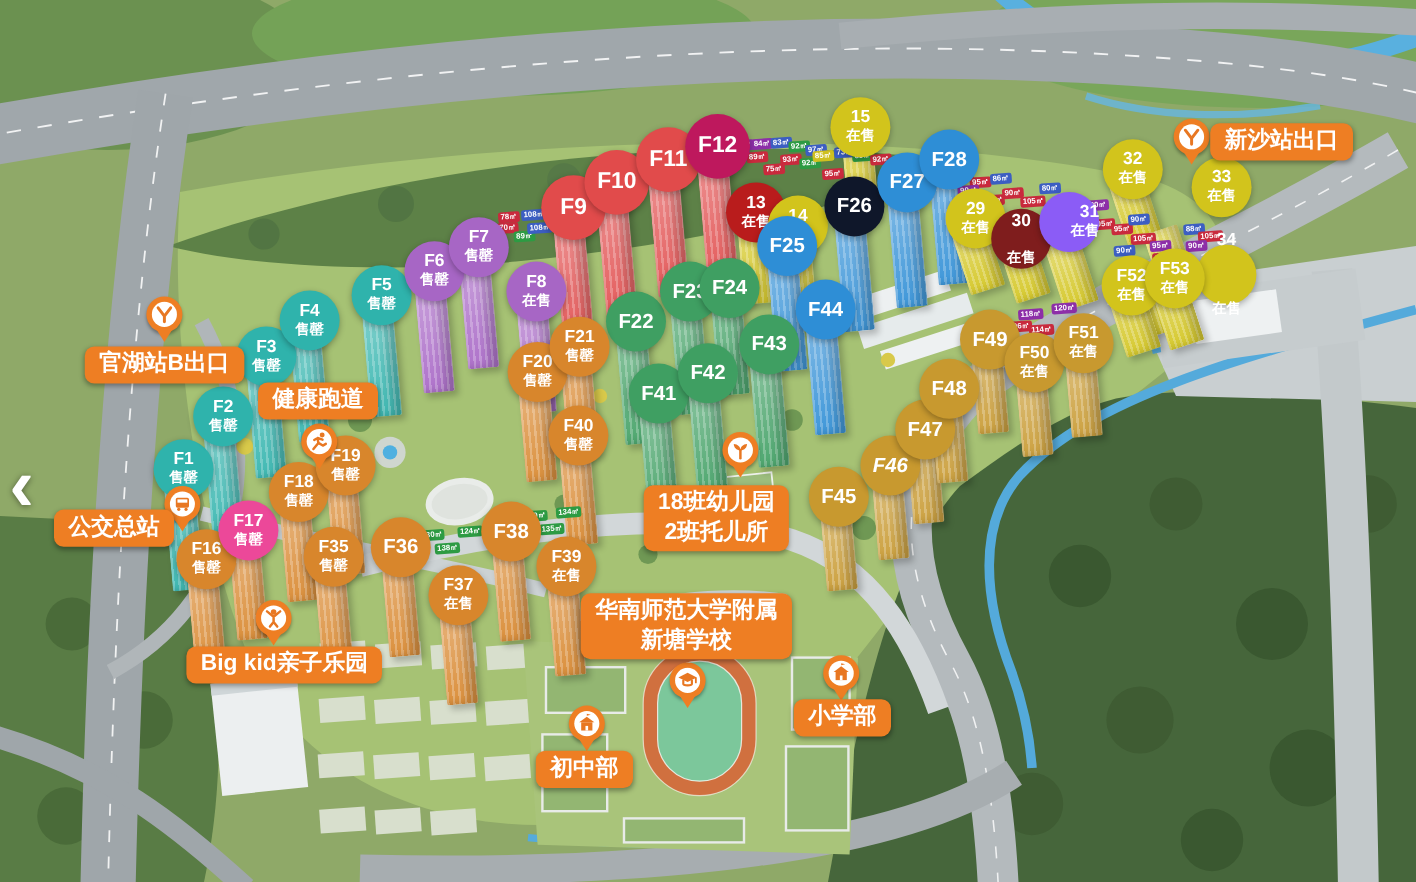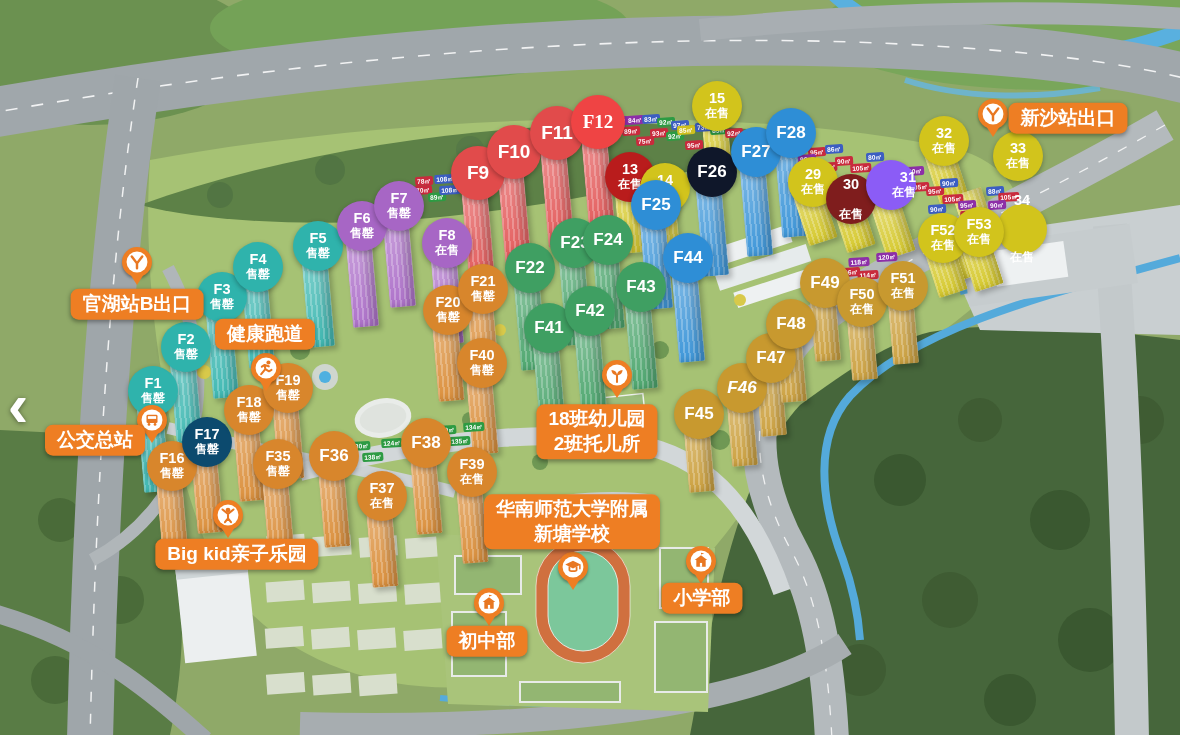--- a/index.html
+++ b/index.html
@@ -295,21 +295,21 @@
       </div>
       <div class="marker big" style="left: 478px; top: 173px; background: rgb(225, 75, 75);">
         <span class="m-label">F9</span>
       </div>
       <div class="marker big" style="left: 514px; top: 152px; background: rgb(225, 75, 75);">
         <span class="m-label">F10</span>
       </div>
       <div class="marker big" style="left: 557px; top: 133px; background: rgb(225, 75, 75);">
         <span class="m-label">F11</span>
       </div>
-      <div class="marker big" style="left: 598px; top: 122px; background: #ef4444; font-family: Liberation Serif, serif;">
+      <div class="marker big" style="left: 598px; top: 122px; background: #be185d;">
         <span class="m-label">F12</span>
       </div>
       <div class="marker two" style="left: 630px; top: 177px; background: #b91c1c;">
         <span class="m-label">13</span>
         <span class="m-status">在售</span>
       </div>
       <div class="marker two" style="left: 665px; top: 188px; background: rgb(210, 196, 28);">
         <span class="m-label">14</span>
         <span class="m-status">在售</span>
       </div>
@@ -347,21 +347,21 @@
       <div class="marker" style="left: 791px; top: 133px; background: rgb(46, 142, 214);">
         <span class="m-label">F28</span>
       </div>
       <div class="marker" style="left: 688px; top: 258px; background: rgb(46, 142, 214);">
         <span class="m-label">F44</span>
       </div>
       <div class="marker two" style="left: 172px; top: 466px; background: rgb(216, 134, 44);">
         <span class="m-label">F16</span>
         <span class="m-status">售罄</span>
       </div>
-      <div class="marker two" style="left: 207px; top: 442px; background: #0c4a6e;">
+      <div class="marker two" style="left: 207px; top: 442px; background: #ec4899;">
         <span class="m-label">F17</span>
         <span class="m-status">售罄</span>
       </div>
       <div class="marker two" style="left: 249px; top: 410px; background: rgb(216, 134, 44);">
         <span class="m-label">F18</span>
         <span class="m-status">售罄</span>
       </div>
       <div class="marker two" style="left: 288px; top: 388px; background: rgb(216, 134, 44);">
         <span class="m-label">F19</span>
         <span class="m-status">售罄</span>

